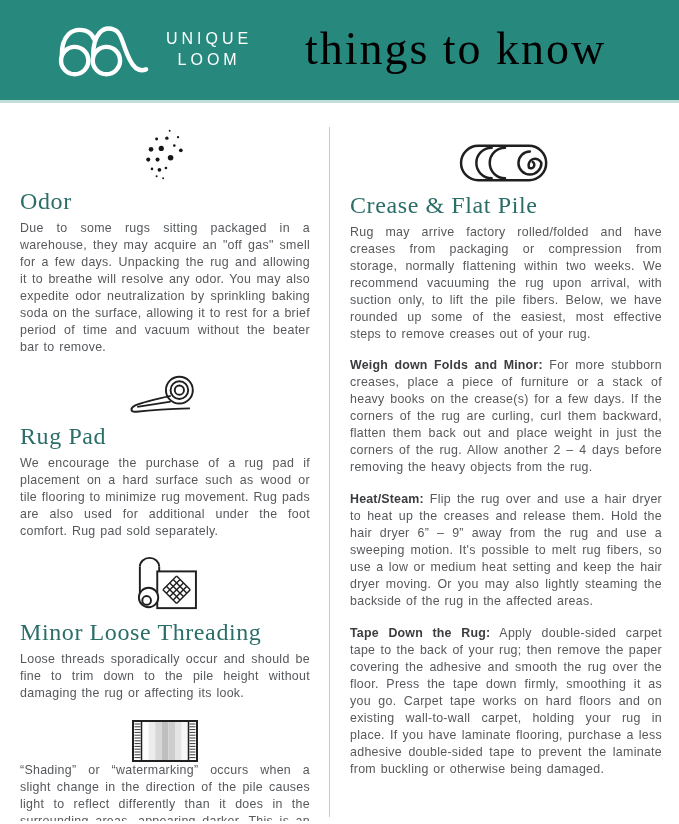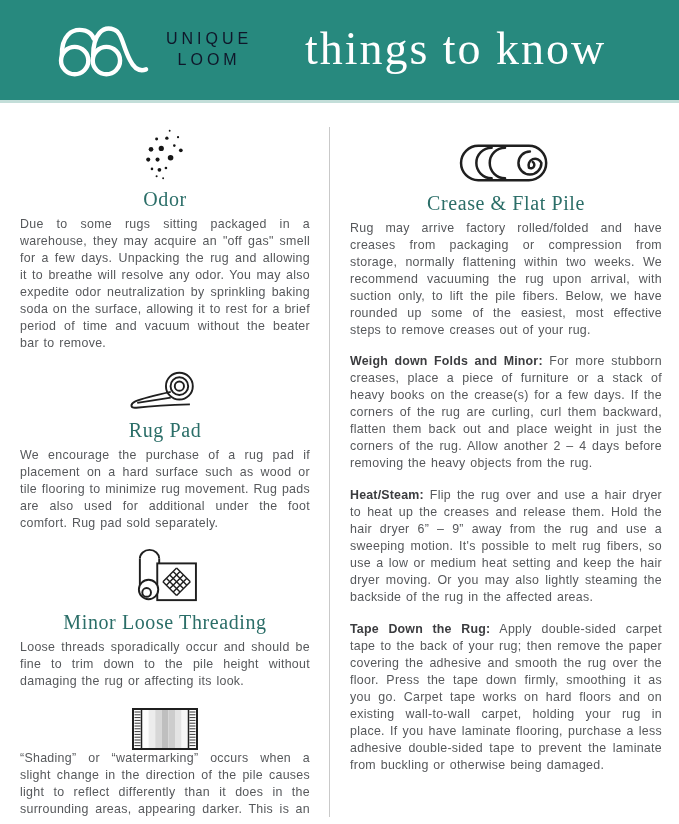--- a/index.html
+++ b/index.html
@@ -9,39 +9,39 @@
     font-family:"Liberation Sans", sans-serif; position:relative;
   }
   
   .header {
     height:103px; background:#27897e; border-bottom:3px solid #c3ded9;
     display:flex; align-items:center; padding:0 20px 0 50px;
   }
   .brand { display:flex; align-items:center; gap:12px; flex:0 0 auto; }
   .logo-svg { width:104px; height:64px; display:block; }
   .brand-text {
-    color:#0f172a; font-size:16px; letter-spacing:4px; line-height:1.3;
+    color:#ffffff; font-size:16px; letter-spacing:4px; line-height:1.3;
     text-align:center; font-weight:400; white-space:pre-line;
   }
   .page-title {
-    flex:1; text-align:center; color:#ffffff;
+    flex:1; text-align:center; color:#000000;
     font-family:"Liberation Serif", serif; font-size:46px;
     letter-spacing:2px; font-weight:500; padding-bottom:4px;
   }
   
   .content { display:flex; padding:12px 17px 0 20px; height:718px; overflow:hidden; }
   .col-left  { width:290px; flex:0 0 290px; }
   .divider   { width:1px; background:#c9c9c9; margin:12px 20px 4px 19px; align-self:stretch; }
   .col-right { flex:1; }
   .icon-wrap { display:flex; justify-content:center; }
   .icon-svg  { display:block; }
   h2.section-heading {
     font-family:"Liberation Serif", serif; font-weight:500;
-    font-size:20px; letter-spacing:0.6px; color:#2b6e68;
-    text-align:center; margin:7px 0 5px;
+    font-size:24px; letter-spacing:0.6px; color:#2b6e68;
+    text-align:left; margin:7px 0 5px;
   }
   p.body-text {
     font-size:12.4px; line-height:17px; letter-spacing:0.3px;
     word-spacing:1px; color:#56585b; text-align:justify; margin:0 0 14px;
   }
   .mt-odor      { margin-top:12px; }
   .mt-threading { margin-top:10px; }
   .mt-rugpad    { margin-top:14px; }
   .mt-shading   { margin-top:18px; }
   .mt-crease    { margin-top:26px; }

